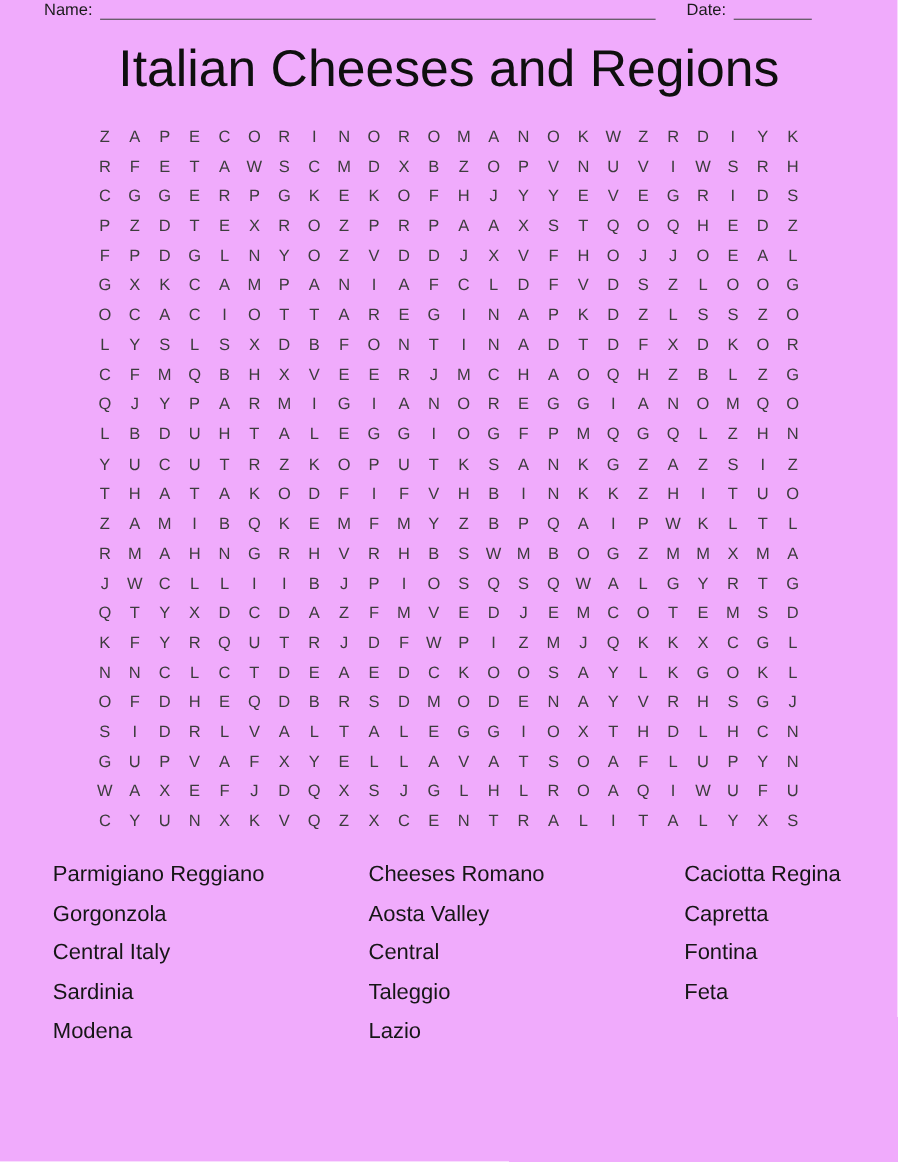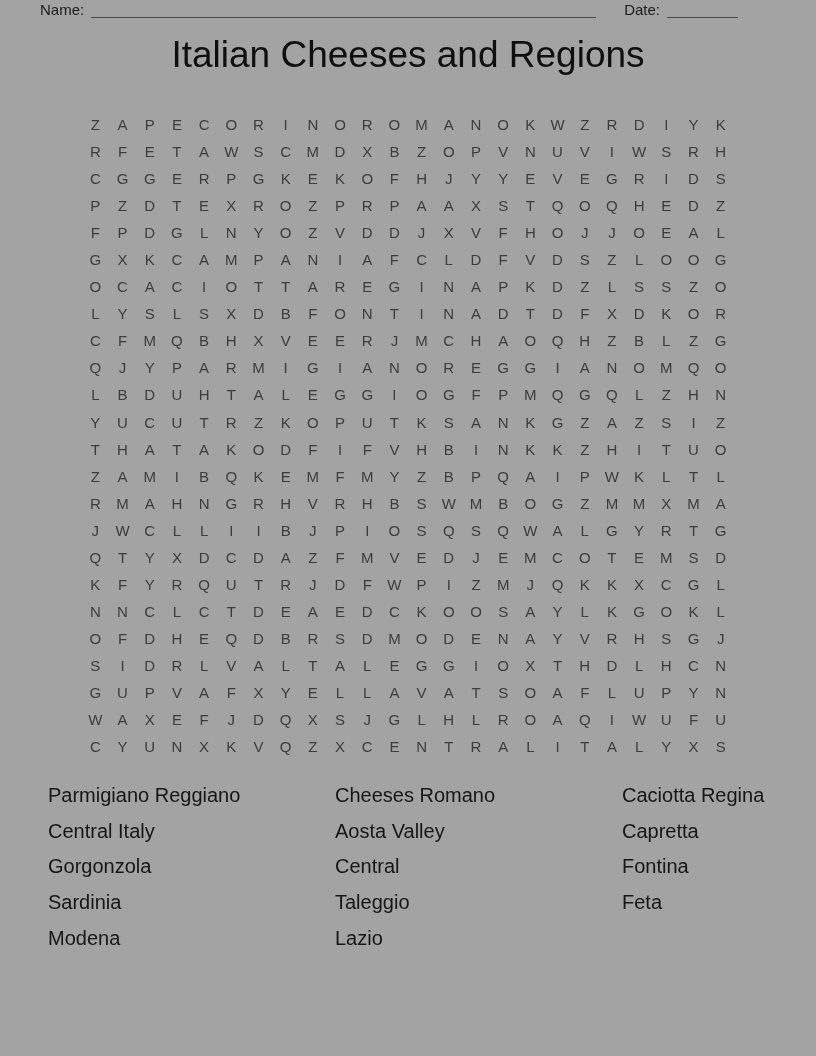--- a/index.html
+++ b/index.html
@@ -4,21 +4,21 @@
 <style>
   html, body {
     margin: 0;
     padding: 0;
     background: #ffffff;
   }
   .page {
     position: relative;
     width: 816px;
     height: 1056px;
-    background: #a3a3a3;
+    background: #f0abfc;
     font-family: "Liberation Sans", sans-serif;
     color: #1a1a1a;
     overflow: hidden;
   }
 
   
   .header-row {
     position: absolute;
     top: 1px;
     left: 40px;
@@ -49,21 +49,21 @@
   }
 
   
   .title {
     position: absolute;
     top: 34px;
     left: 0;
     width: 100%;
     margin: 0;
     text-align: center;
-    font-size: 37px;
+    font-size: 47px;
     font-weight: 400;
     letter-spacing: 0px;
     color: #0f0f0f;
   }
 
   
   .grid {
     position: absolute;
     top: 111px;
     left: 50%;
@@ -691,22 +691,22 @@
       <div class="cell">A</div>
       <div class="cell">L</div>
       <div class="cell">Y</div>
       <div class="cell">X</div>
       <div class="cell">S</div>
     </div>
 
   <div class="words">
       <div class="word-col">
         <div class="word">Parmigiano Reggiano</div>
+        <div class="word">Gorgonzola</div>
         <div class="word">Central Italy</div>
-        <div class="word">Gorgonzola</div>
         <div class="word">Sardinia</div>
         <div class="word">Modena</div>
       </div>
       <div class="word-col">
         <div class="word">Cheeses Romano</div>
         <div class="word">Aosta Valley</div>
         <div class="word">Central</div>
         <div class="word">Taleggio</div>
         <div class="word">Lazio</div>
       </div>

